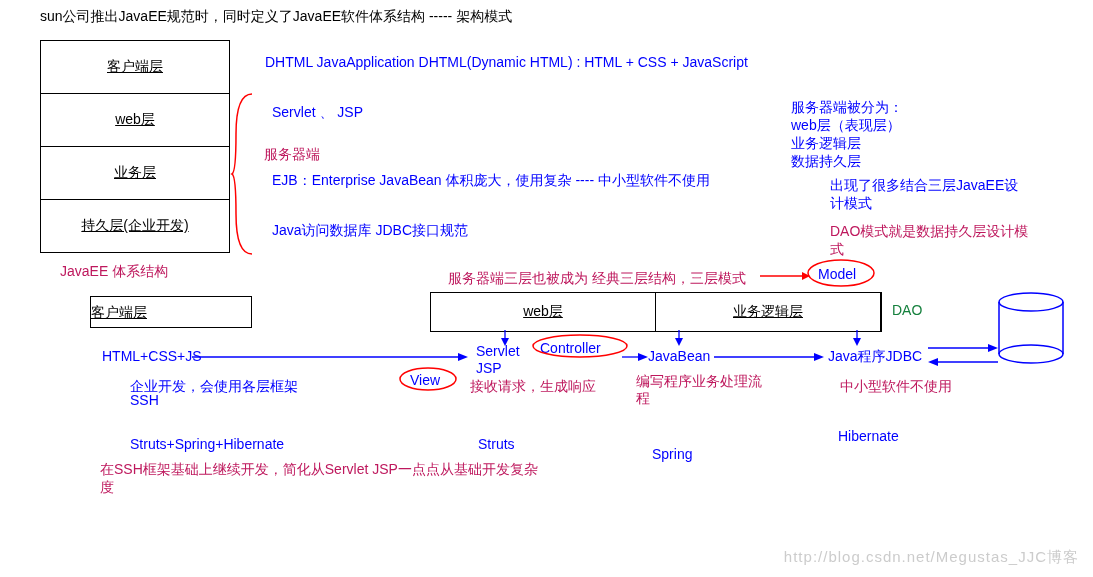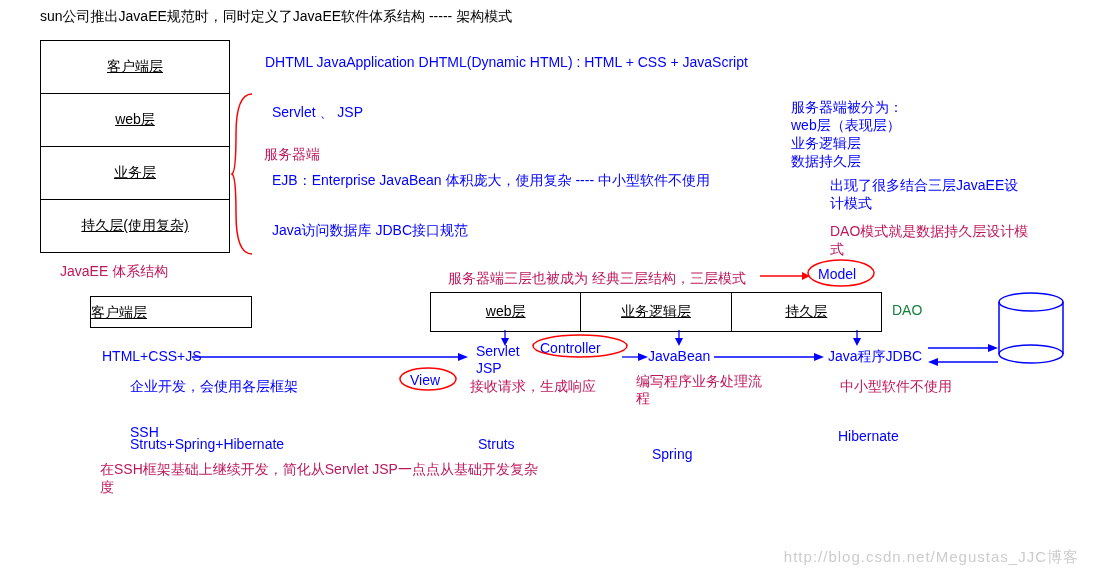--- a/index.html
+++ b/index.html
@@ -15,21 +15,21 @@
 </style>
 </head>
 <body>
 
 <div class="abs" style="left:40px; top:8px;">sun公司推出JavaEE规范时，同时定义了JavaEE软件体系结构    -----  架构模式</div>
 
 <div class="abs box" style="left:40px; top:40px; width:188px;">
   <div class="cell" style="height:52px;">客户端层</div>
   <div class="cell" style="height:52px;">web层</div>
   <div class="cell" style="height:52px;">业务层</div>
-  <div class="cell" style="height:52px;">持久层(使用复杂)</div>
+  <div class="cell" style="height:52px;">持久层(企业开发)</div>
 </div>
 <div class="abs red" style="left:60px; top:263px;">JavaEE 体系结构</div>
 
 <svg class="abs" style="left:232px; top:94px;" width="30" height="160">
   <path d="M20 0 Q4 0 4 40 Q4 78 0 80 Q4 82 4 120 Q4 160 20 160" fill="none" stroke="#ff0000" stroke-width="1.5"></path>
 </svg>
 
 <div class="abs blue" style="left:265px; top:54px;">DHTML    JavaApplication   DHTML(Dynamic HTML) : HTML + CSS + JavaScript</div>
 <div class="abs blue" style="left:272px; top:104px;">Servlet 、 JSP</div>
 <div class="abs red" style="left:264px; top:146px;">服务器端</div>
@@ -52,21 +52,20 @@
 </svg>
 
 <svg class="abs" style="left:760px; top:270px;" width="50" height="12">
   <line x1="0" y1="6" x2="42" y2="6" stroke="#ff0000" stroke-width="1.3"></line>
   <polygon points="42,2 50,6 42,10" fill="#ff0000"></polygon>
 </svg>
 
 <div class="abs box" style="left:430px; top:292px; width:450px; height:38px; display:flex;">
   <div style="flex:1; border-right:1.5px solid #000; display:flex; align-items:center; justify-content:center;">web层</div>
   <div style="flex:1; border-right:1.5px solid #000; display:flex; align-items:center; justify-content:center;">业务逻辑层</div>
-  <div style="flex:1; display:flex; align-items:center; justify-content:center;">持久层</div>
 </div>
 <div class="abs mag" style="left:892px; top:302px;">DAO</div>
 
 <div class="abs box" style="left:90px; top:296px; width:160px; height:30px; line-height:30px;">客户端层</div>
 
 <svg class="abs" style="left:996px; top:292px;" width="70" height="80">
   <ellipse cx="35" cy="10" rx="32" ry="9" fill="none" stroke="#0000ff" stroke-width="1.5"></ellipse>
   <path d="M3 10 L3 62" fill="none" stroke="#0000ff" stroke-width="1.5"></path>
   <path d="M67 10 L67 62" fill="none" stroke="#0000ff" stroke-width="1.5"></path>
   <ellipse cx="35" cy="62" rx="32" ry="9" fill="none" stroke="#0000ff" stroke-width="1.5"></ellipse>
@@ -117,20 +116,20 @@
 <svg class="abs" style="left:672px; top:330px;" width="14" height="16">
     <line x1="7" y1="0" x2="7" y2="8" stroke="#0000ff" stroke-width="1.3"></line>
     <polygon points="3,8 7,16 11,8" fill="#0000ff"></polygon>
   </svg>
 <svg class="abs" style="left:850px; top:330px;" width="14" height="16">
     <line x1="7" y1="0" x2="7" y2="8" stroke="#0000ff" stroke-width="1.3"></line>
     <polygon points="3,8 7,16 11,8" fill="#0000ff"></polygon>
   </svg>
 
 <div class="abs blue" style="left:130px; top:378px;">企业开发，会使用各层框架</div>
-<div class="abs blue" style="left:130px; top:424px;">SSH</div>
+<div class="abs blue" style="left:130px; top:392px;">SSH</div>
 <div class="abs blue" style="left:130px; top:436px;">Struts+Spring+Hibernate</div>
 <div class="abs blue" style="left:478px; top:436px;">Struts</div>
 <div class="abs blue" style="left:652px; top:446px;">Spring</div>
 <div class="abs blue" style="left:838px; top:428px;">Hibernate</div>
 <div class="abs red" style="left:100px; top:460px; width:450px; line-height:18px;">在SSH框架基础上继续开发，简化从Servlet JSP一点点从基础开发复杂度</div>
 
 <div class="abs watermark" style="right:14px; bottom:10px;">http://blog.csdn.net/Megustas_JJC博客</div>
 
 </body></html>

